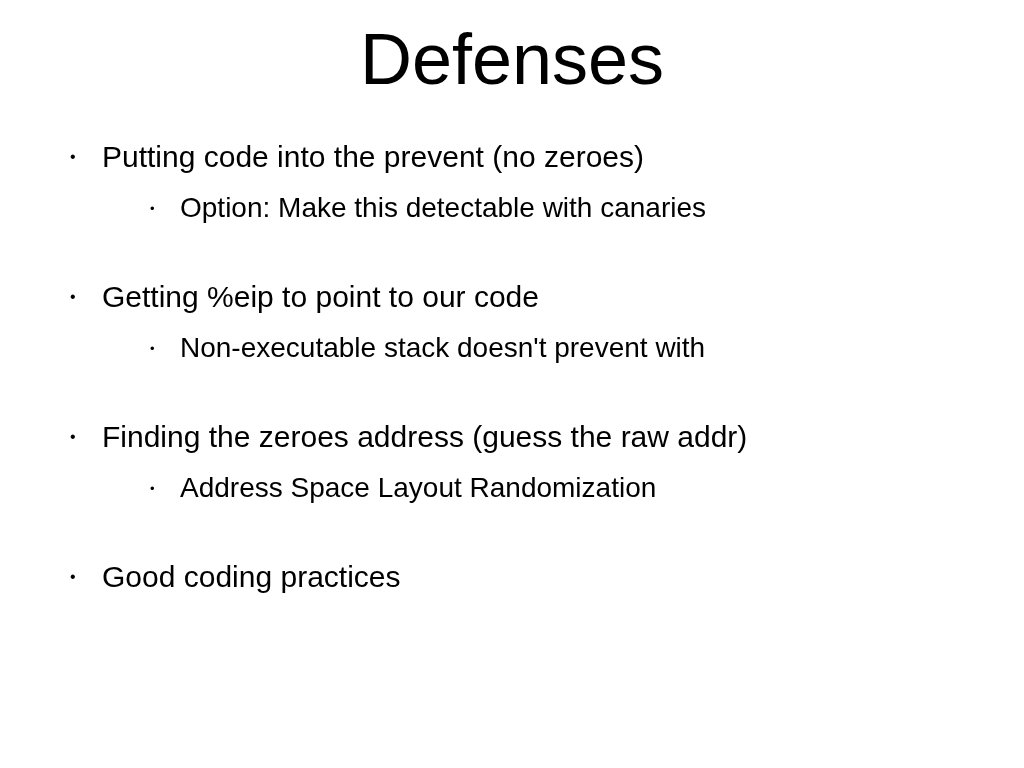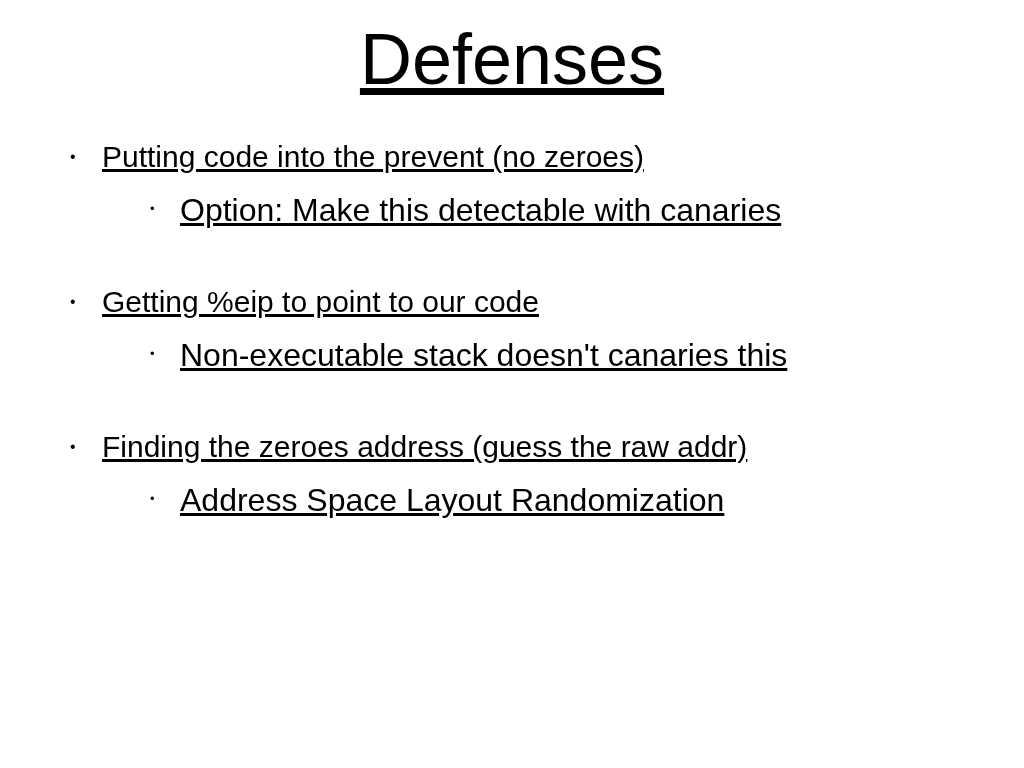--- a/index.html
+++ b/index.html
@@ -9,21 +9,20 @@
     height: 768px;
     background: #ffffff;
     font-family: Arial, Helvetica, sans-serif;
     color: #000000;
   }
   .slide {
     width: 1024px;
     height: 768px;
     box-sizing: border-box;
     position: relative;
-    text-decoration: underline;
   }
   .title {
     font-size: 72px;
     font-weight: 400;
     text-align: center;
     margin: 0;
     padding-top: 18px;
     letter-spacing: 0px;
   }
   .content {
@@ -49,21 +48,21 @@
     line-height: 1;
   }
   ul.level2 {
     list-style: none;
     margin: 0;
     padding: 0;
     padding-top: 18px;
     padding-bottom: 40px;
   }
   ul.level2 > li {
-    font-size: 32px;
+    font-size: 28px;
     position: relative;
     padding-left: 78px;
   }
   ul.level2 > li::before {
     content: "•";
     position: absolute;
     left: 48px;
     top: 10px;
     font-size: 13px;
     line-height: 1;
@@ -84,30 +83,33 @@
           <li>
             <span>Option: Make this detectable with canaries</span>
           </li>
         </ul>
       </li>
 
       <li>
         <span>Getting %eip to point to our code</span>
         <ul class="level2">
           <li>
-            <span>Non-executable stack doesn't canaries this</span>
+            <span>Non-executable stack doesn't prevent with</span>
           </li>
         </ul>
       </li>
 
       <li>
         <span>Finding the zeroes address (guess the raw addr)</span>
         <ul class="level2">
           <li>
             <span>Address Space Layout Randomization</span>
           </li>
         </ul>
       </li>
 
+      <li>
+        <span>Good coding practices</span>
+      </li>
 
     </ul>
   </div>
 </div>
 
 </body></html>

